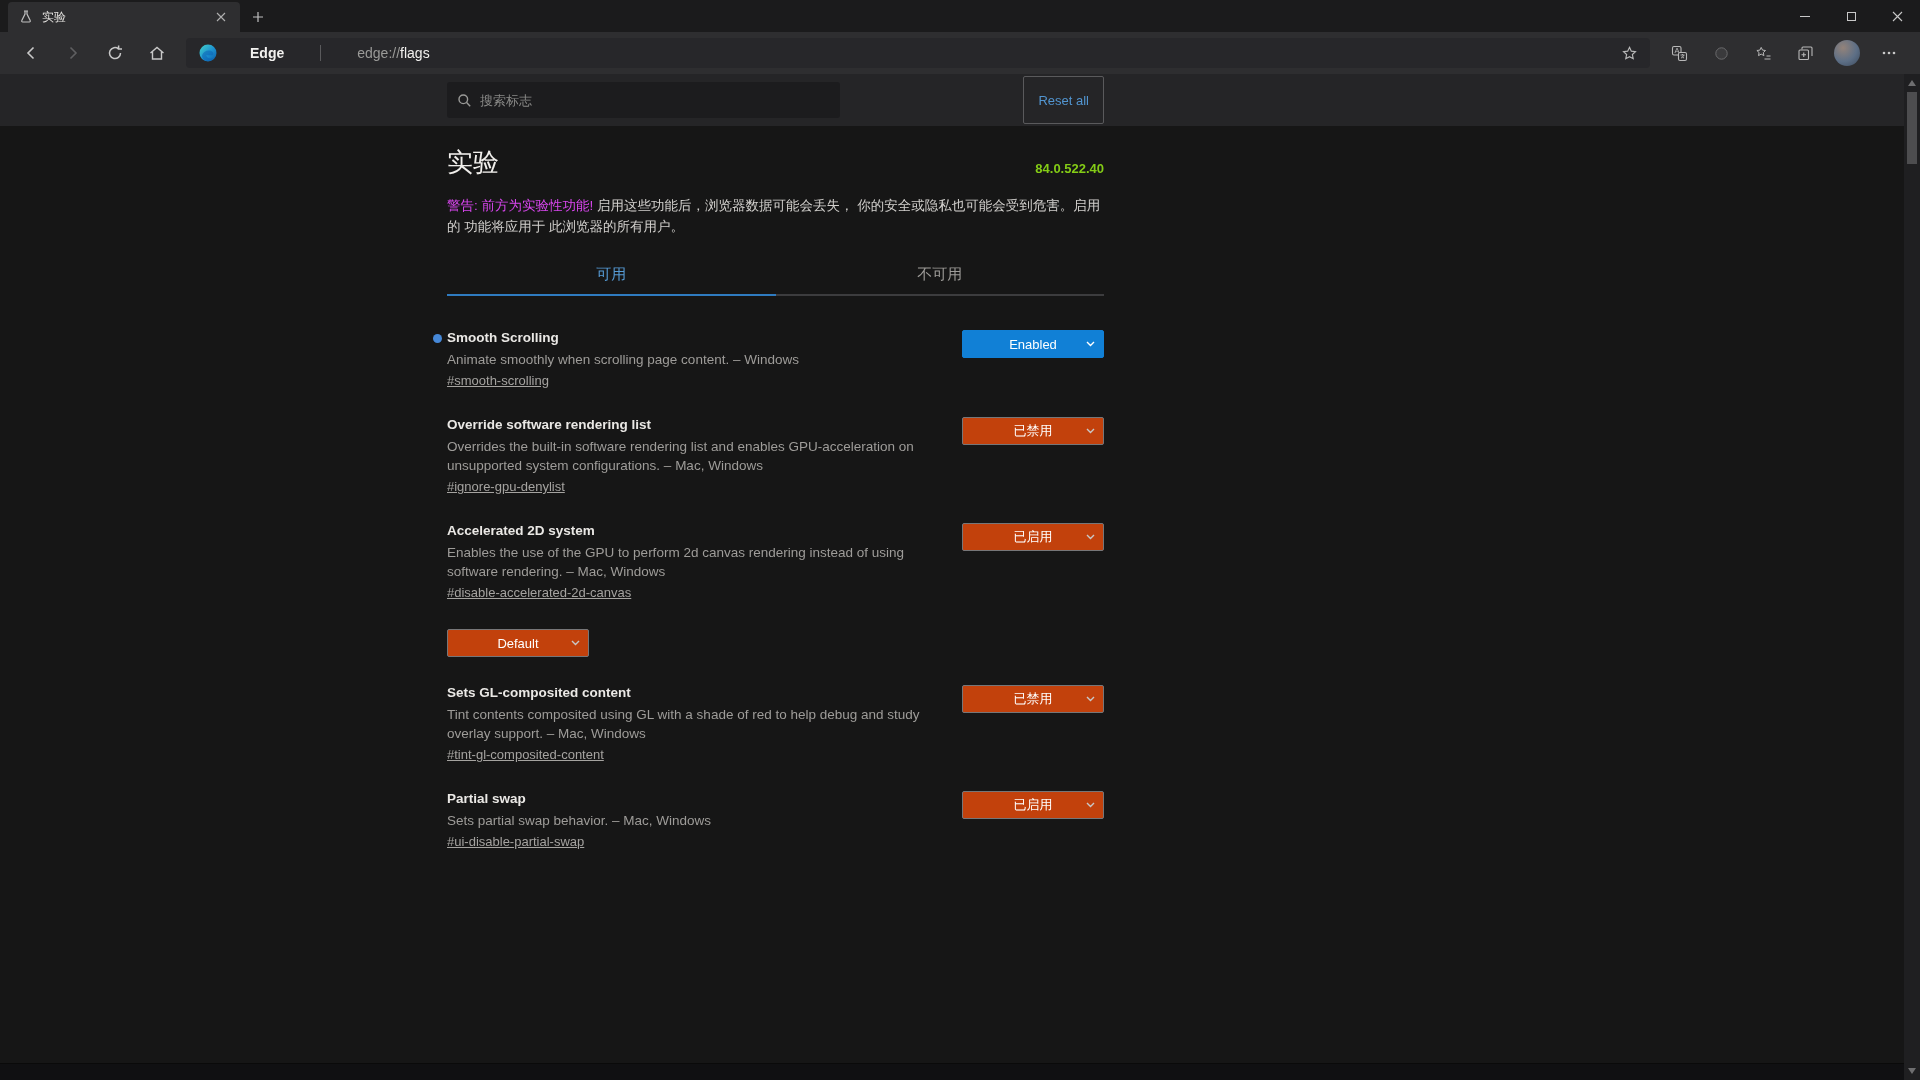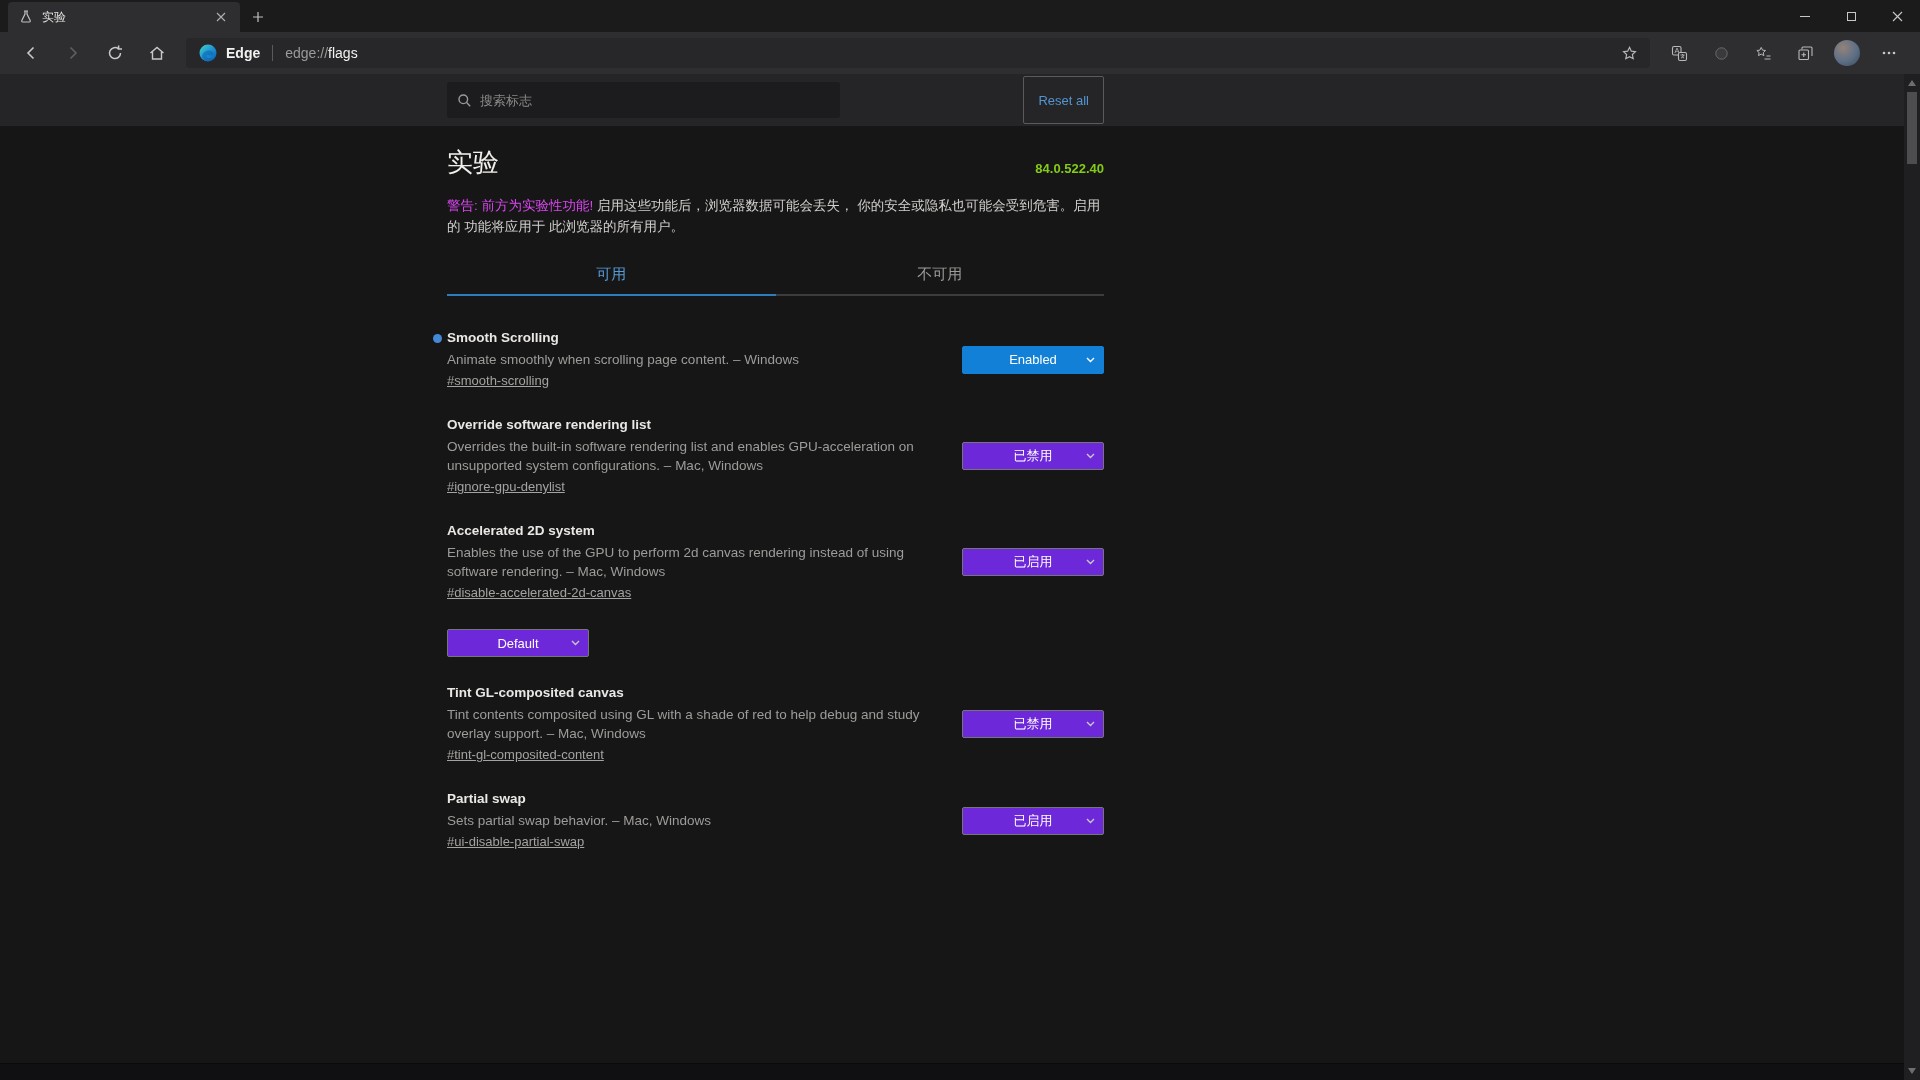--- a/index.html
+++ b/index.html
@@ -22,21 +22,21 @@
   .newtab-btn { width:28px; height:28px; margin:0 0 1px 4px; display:flex; align-items:center; justify-content:center; border-radius:2px; }
   .win-controls { margin-left:auto; align-self:flex-start; display:flex; }
   .win-btn { width:46px; height:32px; display:flex; align-items:center; justify-content:center; }
   .glyph-min { width:10px; height:1px; background:#c8c8c8; }
   .glyph-max { width:9px; height:9px; border:1px solid #c8c8c8; }
   
   .navbar { height:42px; background:#2e2e30; display:flex; align-items:center; padding:0 10px; }
   .nav-btn { width:34px; height:34px; display:flex; align-items:center; justify-content:center; border-radius:4px; flex:0 0 auto; margin:0 4px; }
   .addressbar {
     flex:1; height:30px; margin:11px 8px; background:#27272a; border-radius:4px;
-    display:flex; align-items:center; padding:0 12px; min-width:0;
+    display:flex; align-items:center; padding:0 12px; min-width:0;gap:24px;
   }
   .brand { font-size:14px; font-weight:bold; color:#f2f1ef; margin-left:8px; }
   .addr-sep { width:1px; height:16px; background:#5a5a5c; margin:0 12px; }
   .url { font-size:14px; white-space:nowrap; }
   .url-scheme { color:#9a9a98; }
   .url-path { color:#f2f1ef; }
   .addr-spacer { flex:1; }
   .toolbar-icons { display:flex; align-items:center; }
   .avatar {
     width:26px; height:26px; border-radius:50%;
@@ -63,27 +63,27 @@
   .page-head { display:flex; align-items:flex-end; justify-content:space-between; margin-top:19px; }
   .page-title { font-size:26px; font-weight:400; color:#f1efec; }
   .version { font-size:13px; color:#84cc16; padding-bottom:4px;font-weight:bold; }
   .warning { margin-top:15px; font-size:13.5px; line-height:21px; color:#d2d0cd; }
   .warning .red { color:#d946ef; }
   .seg-tabs { margin-top:28px; display:flex; }
   .seg-tab { flex:1; text-align:center; font-size:15px; padding-bottom:10px; cursor:pointer; }
   .seg-tab.active { color:#569bd5; border-bottom:2px solid #2f7bc0; }
   .seg-tab.inactive { color:#9e9c99; border-bottom:2px solid #3c3c3e; }
   .flag-list { margin-top:34px; }
-  .flag-row { display:flex; align-items:center; margin-bottom:28px; position:relative; }
+  .flag-row { display:flex; align-items:flex-start; margin-bottom:28px; position:relative; }
   .flag-text { width:505px; margin-right:auto; }
   .flag-name { font-size:13.5px; font-weight:bold; color:#eae8e5; margin-bottom:5px; }
   .flag-desc { font-size:13.5px; color:#9e9c99; line-height:19px; }
   .flag-link { display:inline-block; margin-top:4px; font-size:13px; color:#a5a3a0; text-decoration:underline; cursor:pointer; }
   .flag-select {
-    width:142px; height:28px; background:#6d28d9; border:1px solid #767678; border-radius:2px;
+    width:142px; height:28px; background:#c2410c; border:1px solid #767678; border-radius:2px;
     color:#ffffff; font-size:13px; display:flex; align-items:center; justify-content:center;
     position:relative; cursor:pointer; flex:0 0 auto;
   }
   .flag-select .chev { position:absolute; right:8px; top:10px; }
   .flag-select.accent { background:#1180d6; border-color:#1180d6; }
   .mod-dot { position:absolute; left:-14px; top:4px; width:9px; height:9px; border-radius:50%; background:#4688d8; }
   
   .scrollbar { position:absolute; top:74px; right:0; bottom:0; width:16px; background:#1f1f21; }
   .sb-arrow { position:absolute; left:4px; width:0; height:0; border-left:4px solid transparent; border-right:4px solid transparent; }
   .sb-up { top:6px; border-bottom:6px solid #6e6e70; }
@@ -304,21 +304,21 @@
         <span class="chev">
           <svg width="9" height="6" viewBox="0 0 9 6">
               <path d="M1 1l3.5 3.5L8 1" fill="none" stroke="#c8c8c8" stroke-width="1.4"></path>
             </svg>
         </span>
       </div>
     </div>
 
     <div class="flag-row">
       <div class="flag-text">
-        <div class="flag-name">Tint GL-composited canvas</div>
+        <div class="flag-name">Sets GL-composited content</div>
         <div class="flag-desc">Tint contents composited using GL with a shade of red to help debug and study overlay support. – Mac, Windows</div>
         <a class="flag-link">#tint-gl-composited-content</a>
       </div>
       <div class="flag-select">
         <span>已禁用</span>
         <span class="chev">
           <svg width="9" height="6" viewBox="0 0 9 6">
               <path d="M1 1l3.5 3.5L8 1" fill="none" stroke="#c8c8c8" stroke-width="1.4"></path>
             </svg>
         </span>

